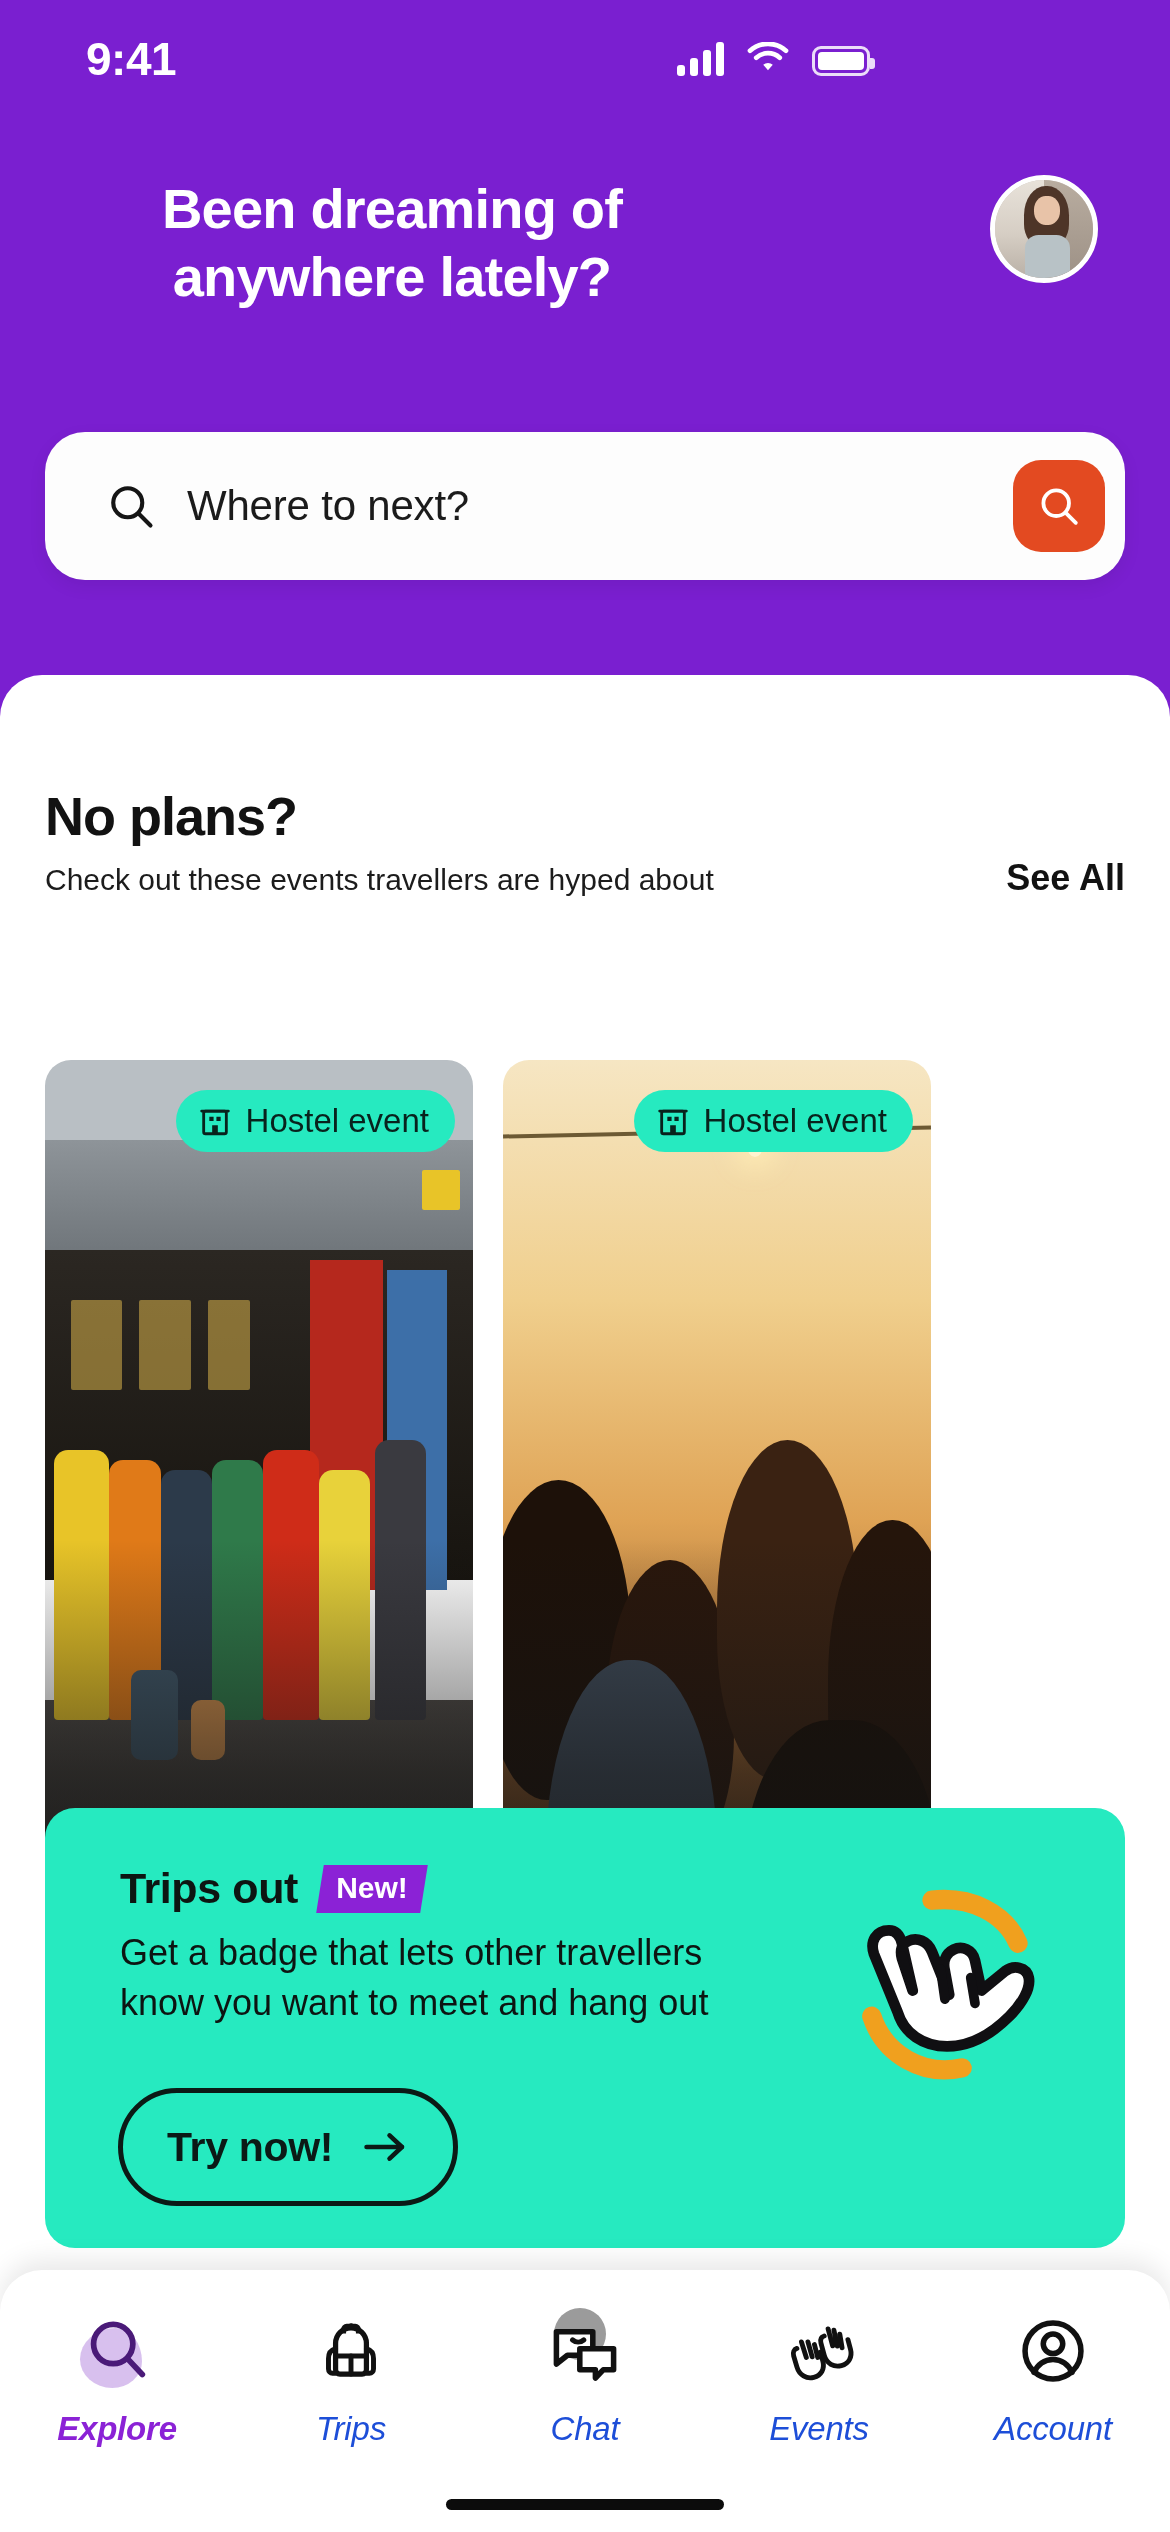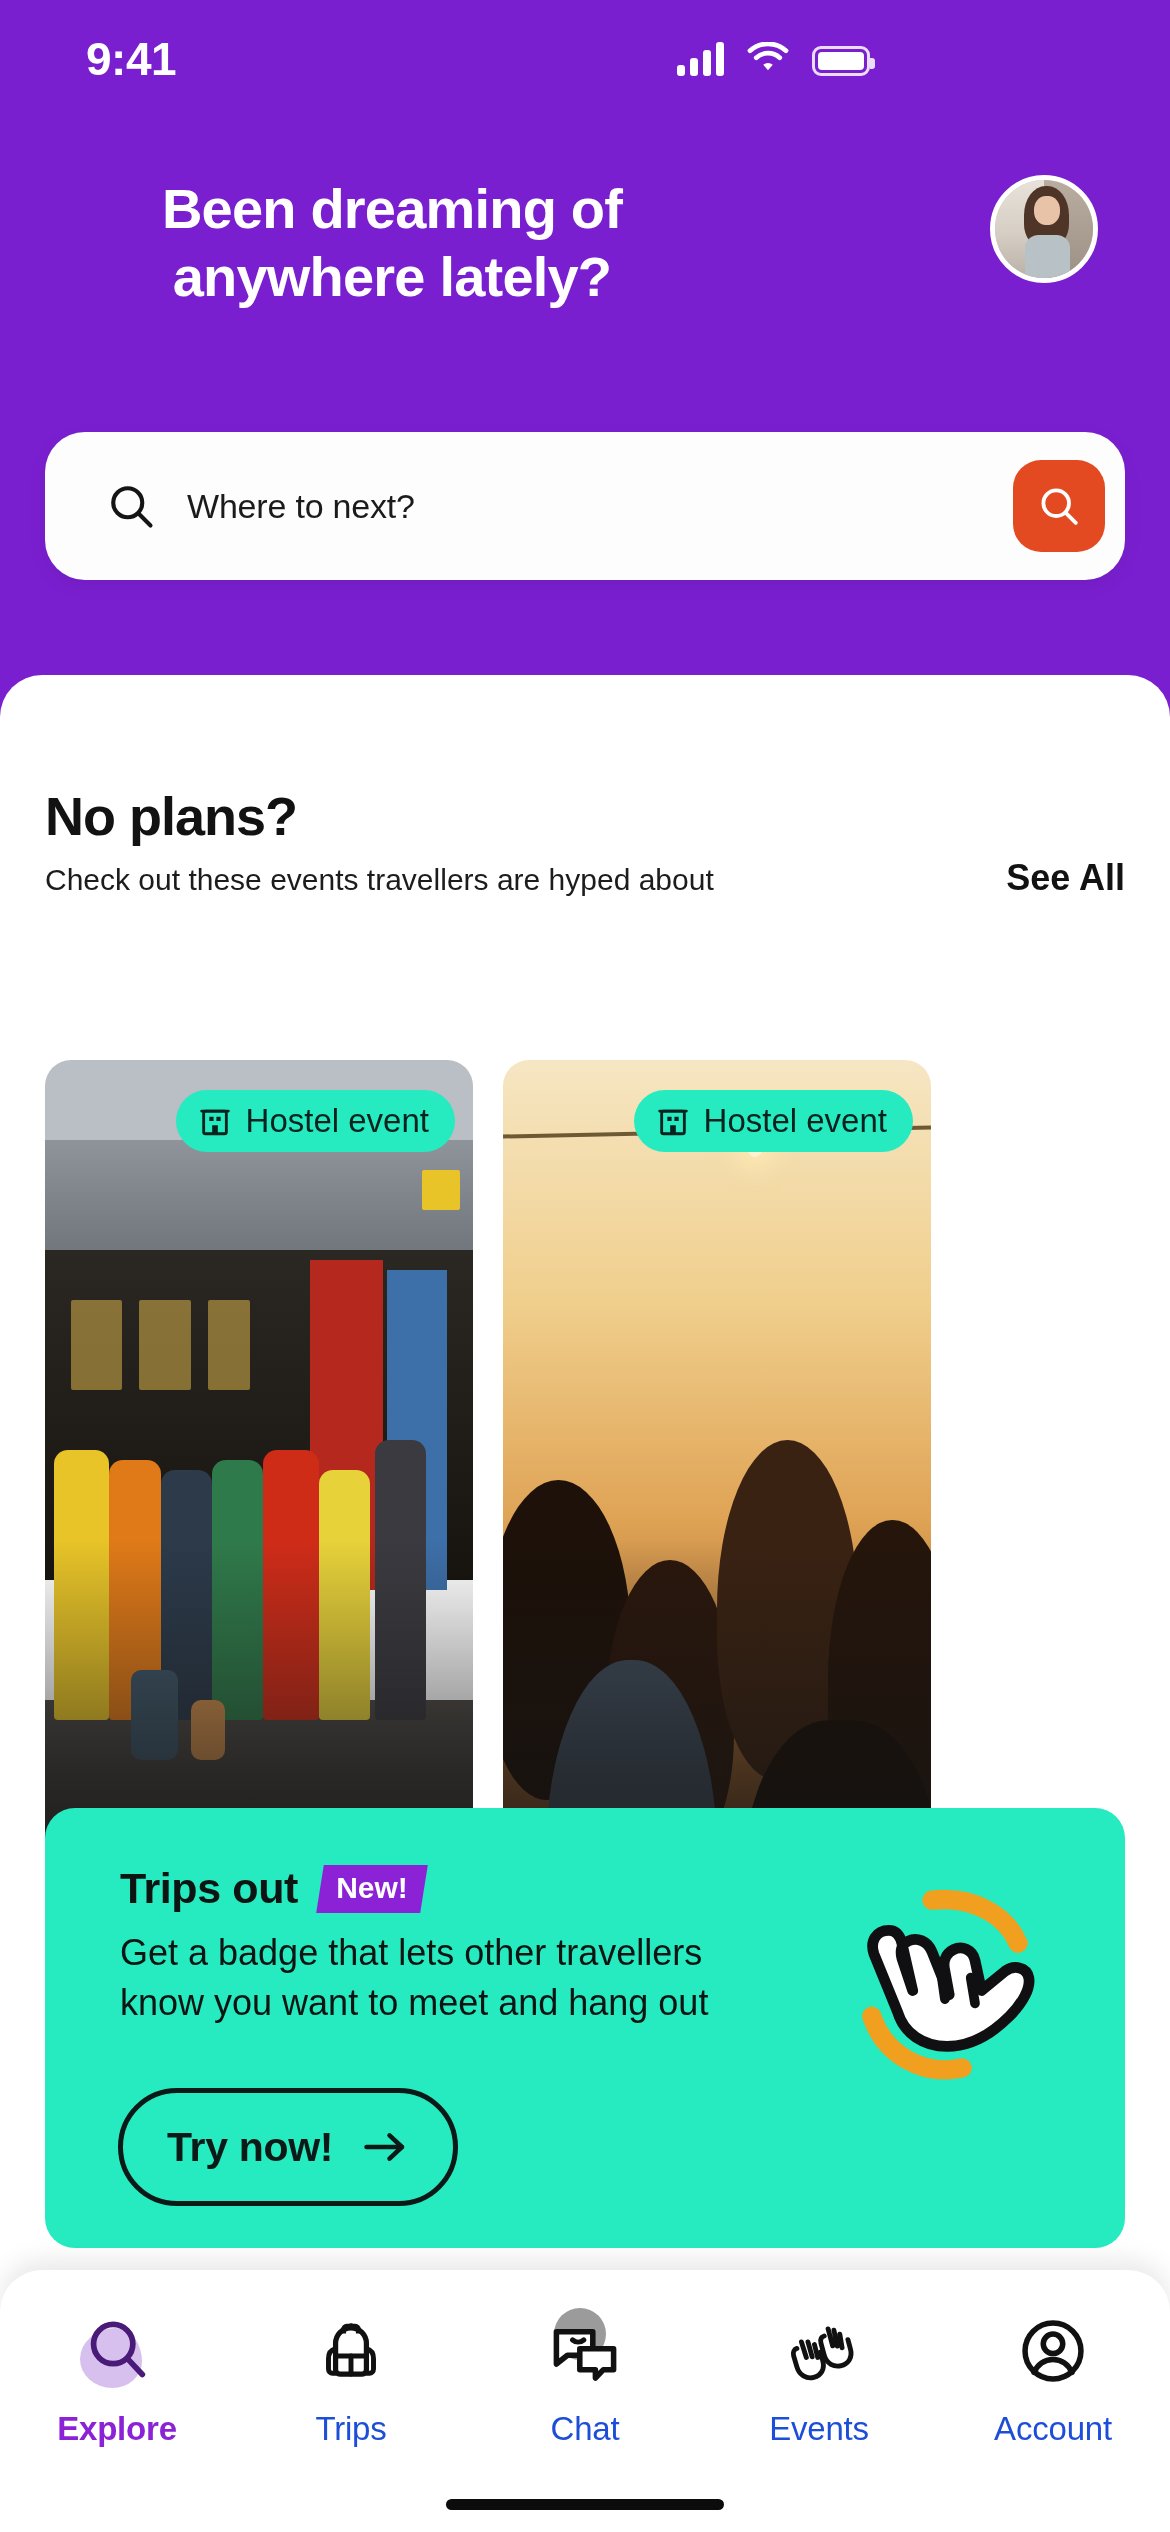--- a/index.html
+++ b/index.html
@@ -79,21 +79,21 @@
   #searchbar {
     position:absolute; left:45px; top:432px; width:1080px; height:148px;
     background:#fdfdfd; border-radius:40px;
     display:flex; align-items:center; padding:0 20px 0 60px;
     box-shadow:0 6px 18px rgba(0,0,0,.07);
   }
   #search-glass { flex:none; width:52px; height:52px; }
   #search-input {
     flex:1; border:0; outline:0; background:transparent;
     font-family:"Liberation Sans", sans-serif;
-    font-size:34px; color:#1b1b1b; padding-left:30px; letter-spacing:-0.2px;
+    font-size:42px; color:#1b1b1b; padding-left:30px; letter-spacing:-0.2px;
   }
   #search-input::placeholder { color:#1b1b1b; opacity:1; }
   #search-button {
     flex:none; width:92px; height:92px; border:0; cursor:pointer;
     background:#E34A21; border-radius:28px;
     display:flex; align-items:center; justify-content:center;
   }
 
   
   #sheet {
@@ -192,20 +192,21 @@
   }
   #shaka { position:absolute; right:64px; top:75px; width:215px; height:215px; }
 
   
   #navbar {
     position:absolute; left:0; bottom:0; width:1170px; height:262px;
     background:#ffffff; border-radius:42px 42px 0 0;
     box-shadow:0 -10px 26px rgba(0,0,0,.09);
     display:flex; align-items:flex-start; justify-content:space-around;
     padding-top:38px;
+    font-style:italic;
   }
   .nav-item {
     display:flex; flex-direction:column; align-items:center; gap:16px;
     width:190px; cursor:pointer; position:relative;
   }
   .nav-icon { width:86px; height:86px; position:relative;
     display:flex; align-items:center; justify-content:center; }
   .nav-label { font-size:33px; color:#1d4ed8; letter-spacing:-0.2px; }
   .nav-item.active .nav-label { color:#8B22D6; font-weight:700; }
   #explore-blob {

